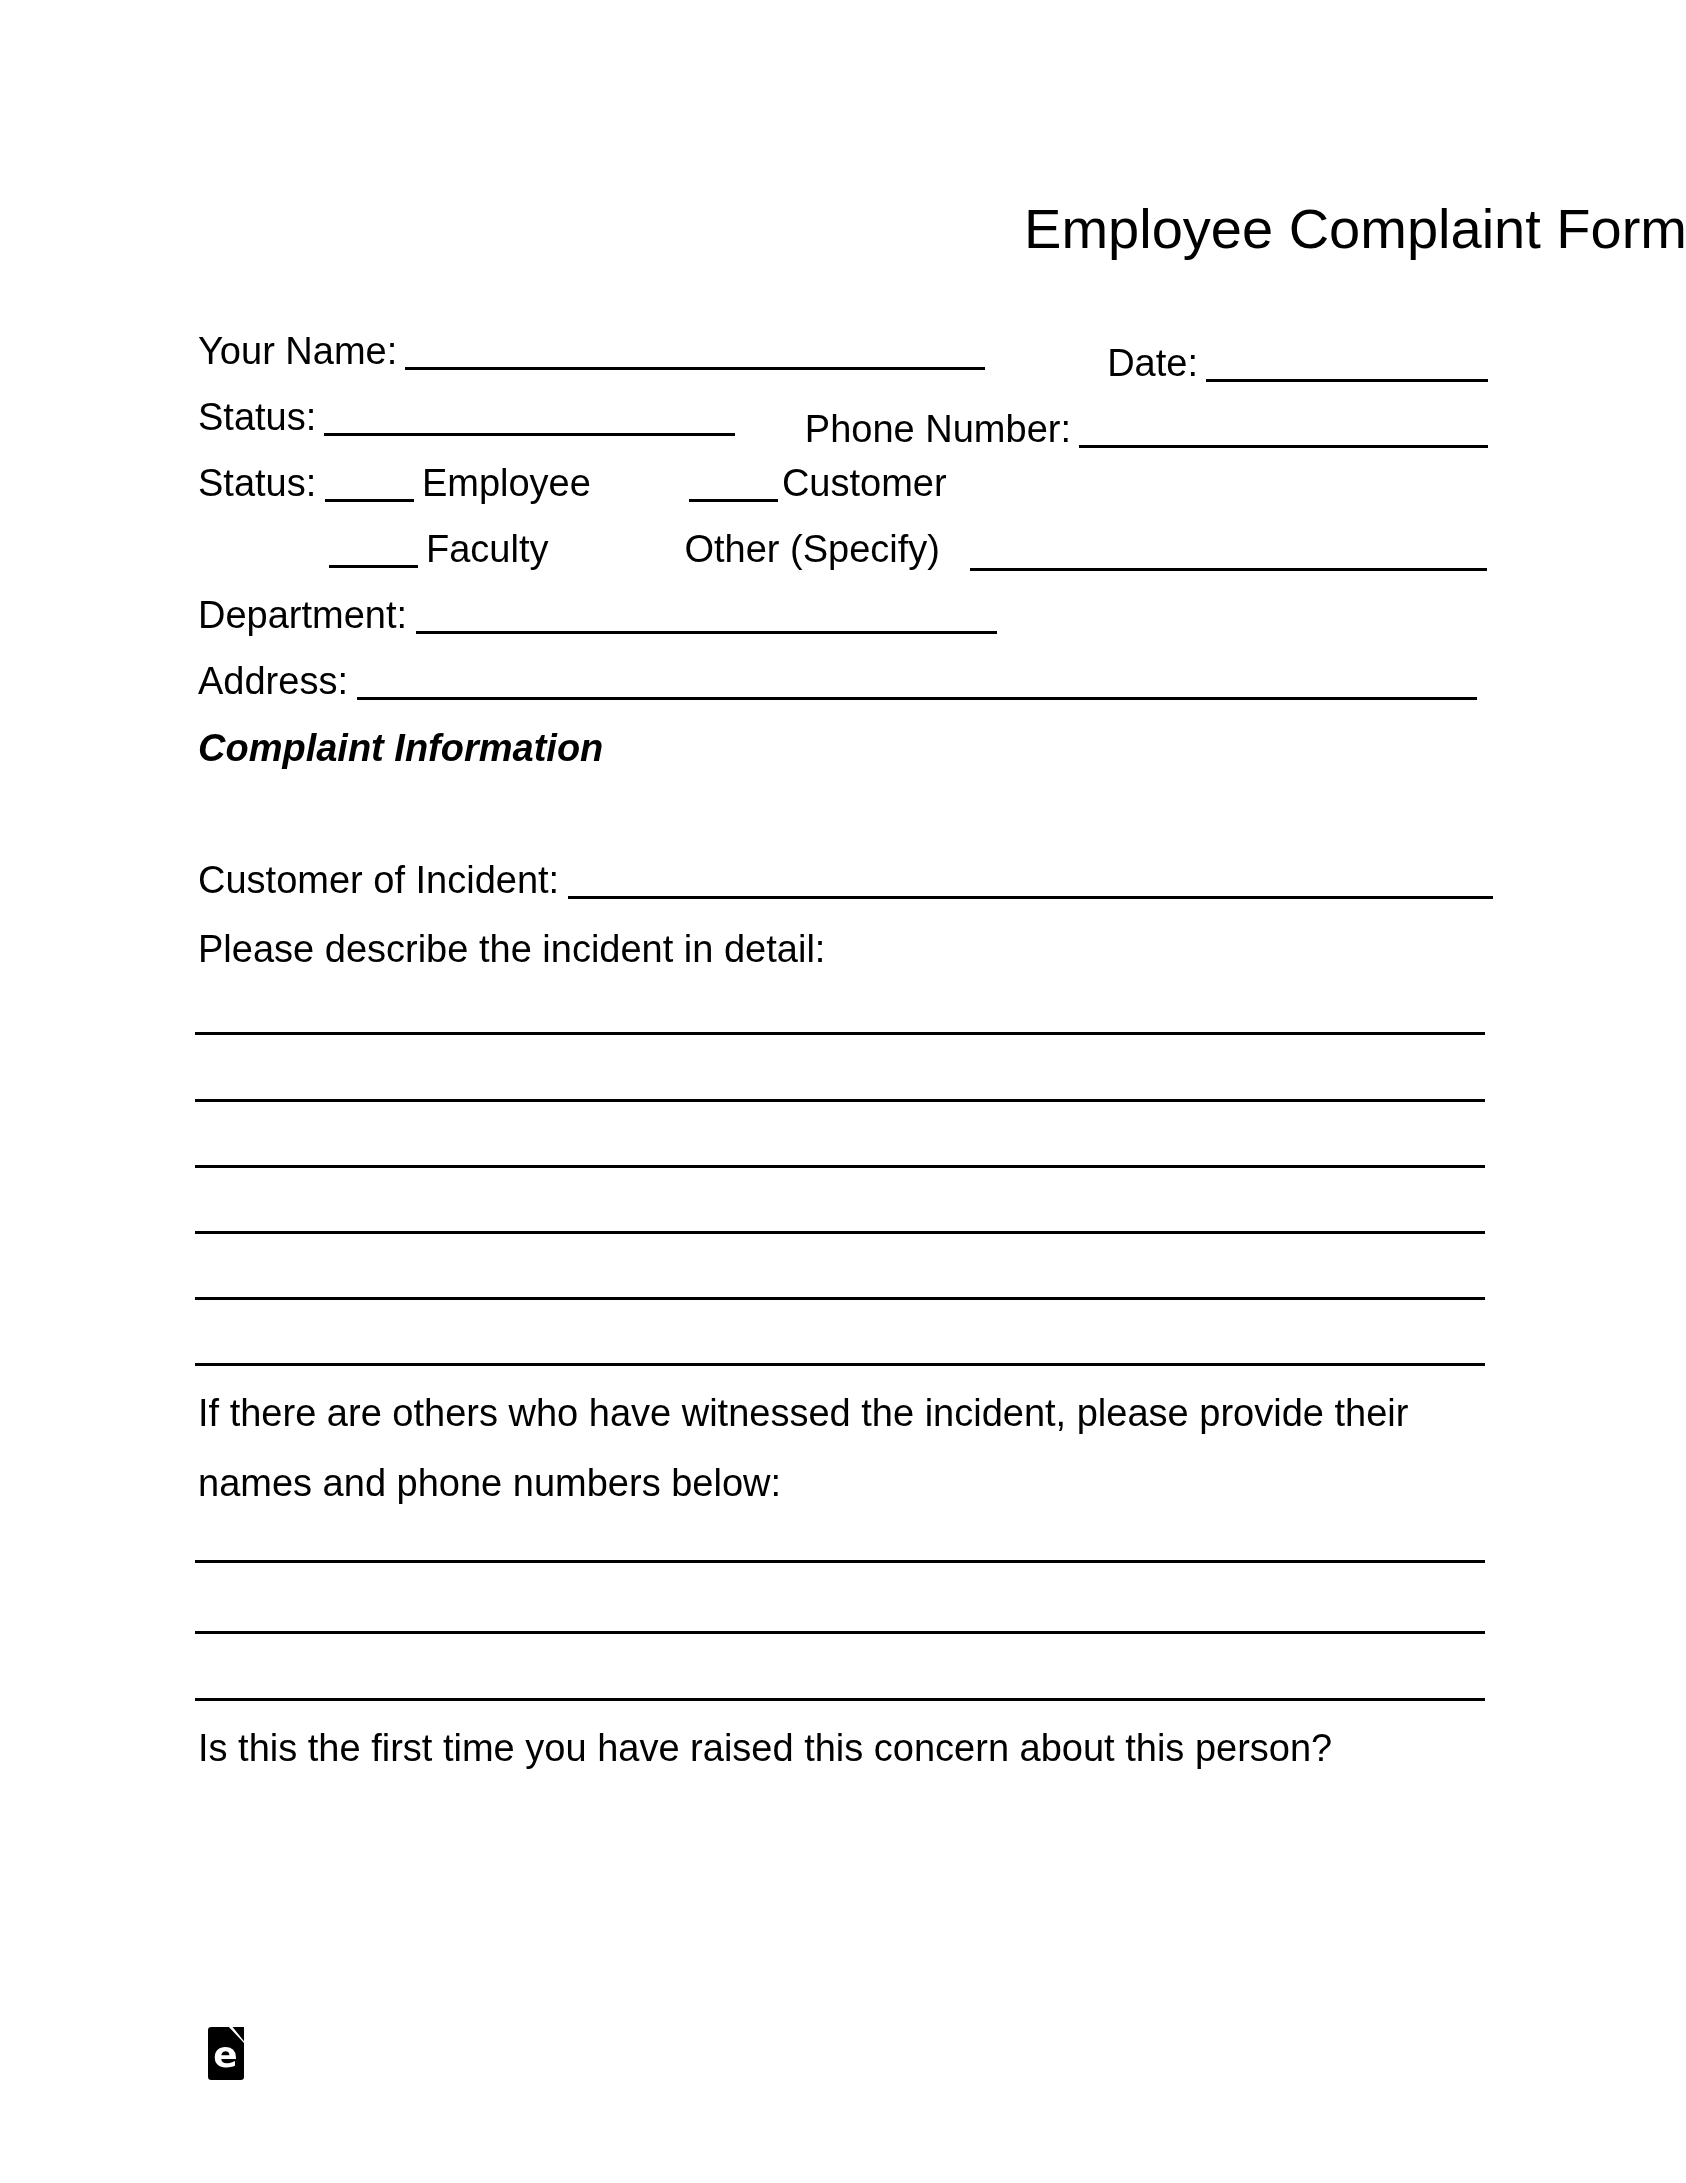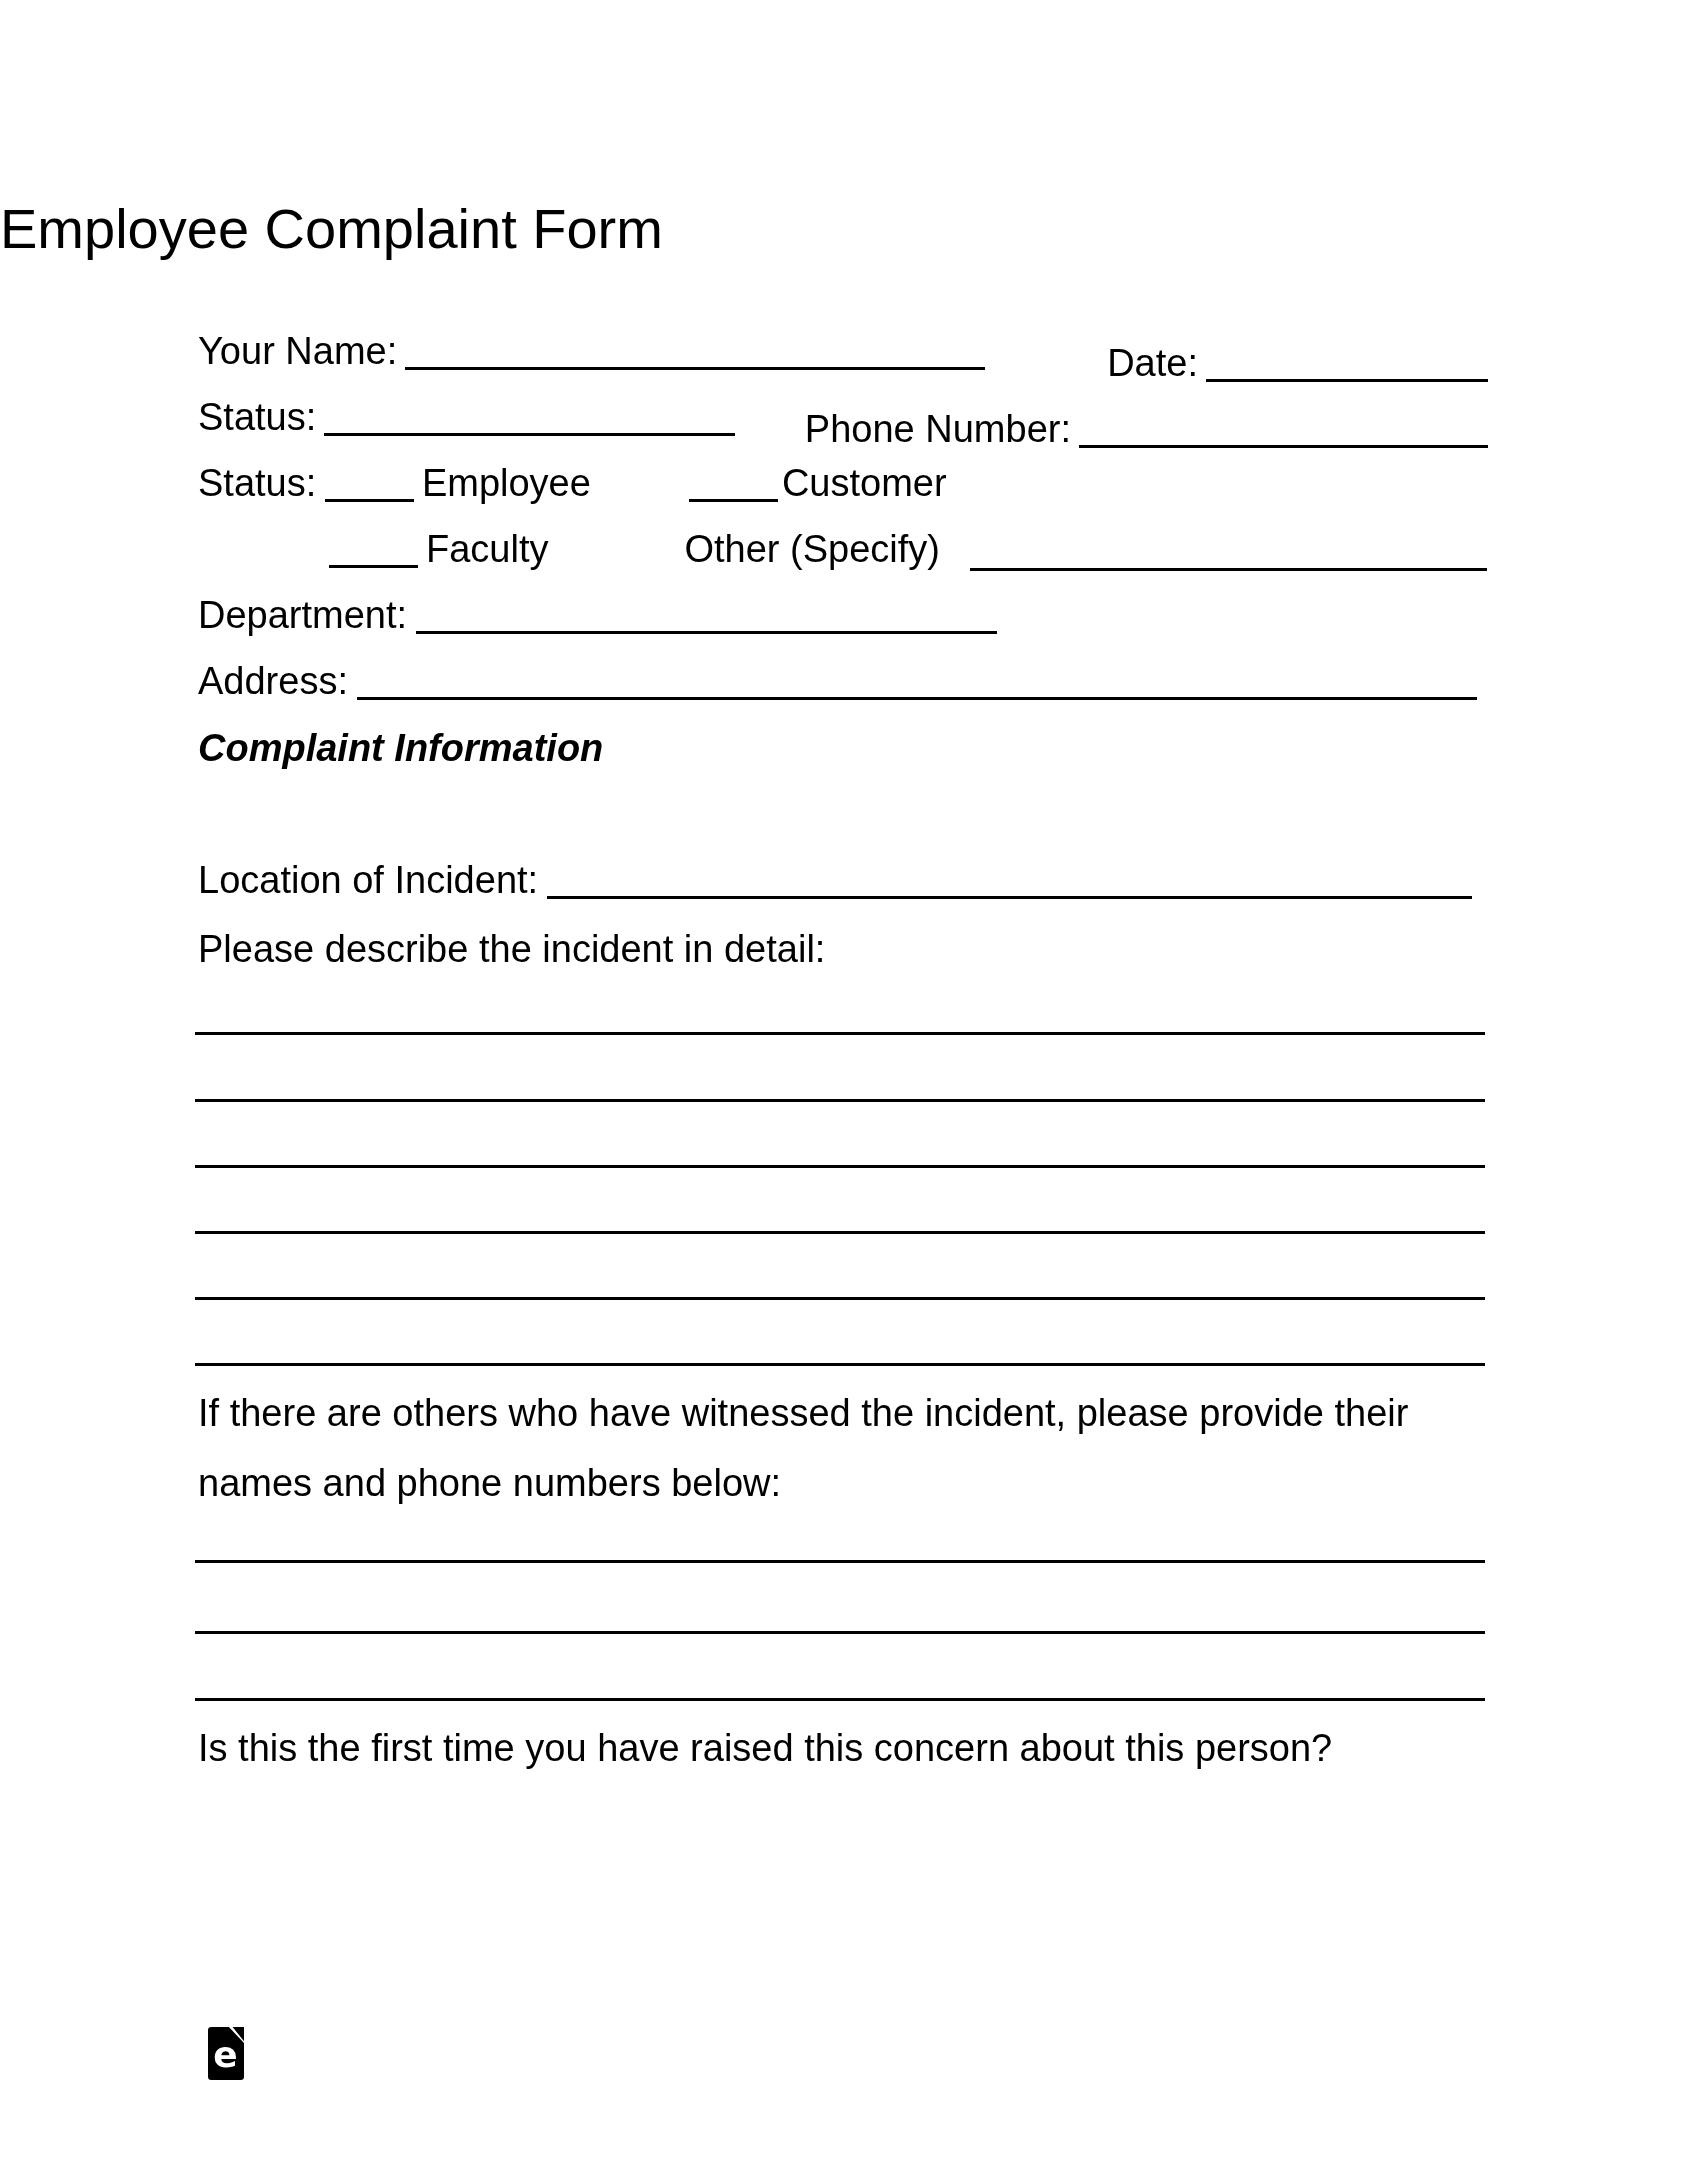--- a/index.html
+++ b/index.html
@@ -12,21 +12,21 @@
     font-family:"Liberation Sans","DejaVu Sans",sans-serif;
     font-size:38px;
     color:#000000;
     overflow:hidden;
   }
   .title {
     position:absolute;
     top:196px; left:0;
     width:100%;
     margin:0;
-    text-align:left;
+    text-align:right;
     font-size:56px;
     font-weight:400;
     line-height:66px;
   }
   .row {
     position:absolute;
     left:198px;
     width:1290px;
     height:48px;
     line-height:48px;
@@ -124,21 +124,21 @@
   </div>
 
   <div class="row" style="top:591px">
     <span>Department:</span><span class="blank" style="width:581px;margin-left:9.3px"></span>
   </div>
 
   <div class="row bold" style="top:724px">Complaint Information</div>
 
 
   <div class="row" style="top:856px">
-    <span>Location of Incident:</span><span class="blank" style="width:925px;margin-left:8.6px"></span>
+    <span>Customer of Incident:</span><span class="blank" style="width:925px;margin-left:8.6px"></span>
   </div>
 
   <div class="row" style="top:925px">Please describe the incident in detail:</div>
 
   <div class="hr" style="top:1032px"></div>
   <div class="hr" style="top:1099px"></div>
   <div class="hr" style="top:1165px"></div>
   <div class="hr" style="top:1231px"></div>
   <div class="hr" style="top:1297px"></div>
   <div class="hr" style="top:1363px"></div>

